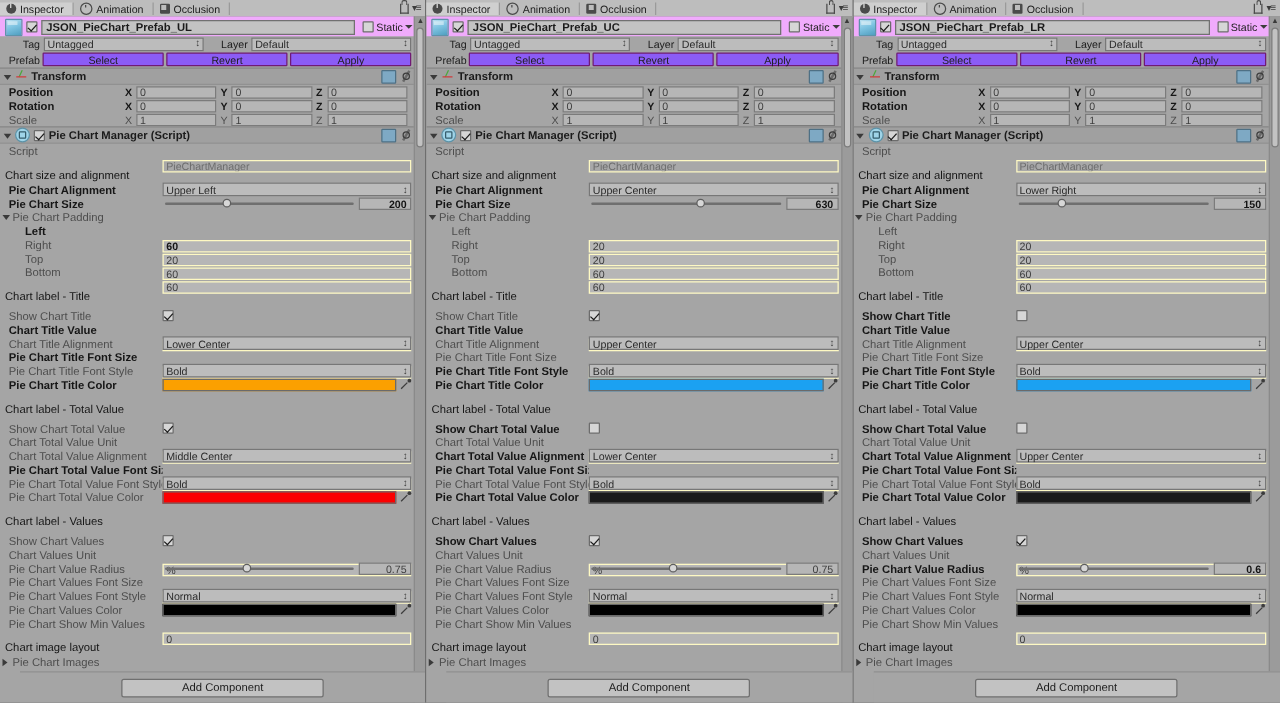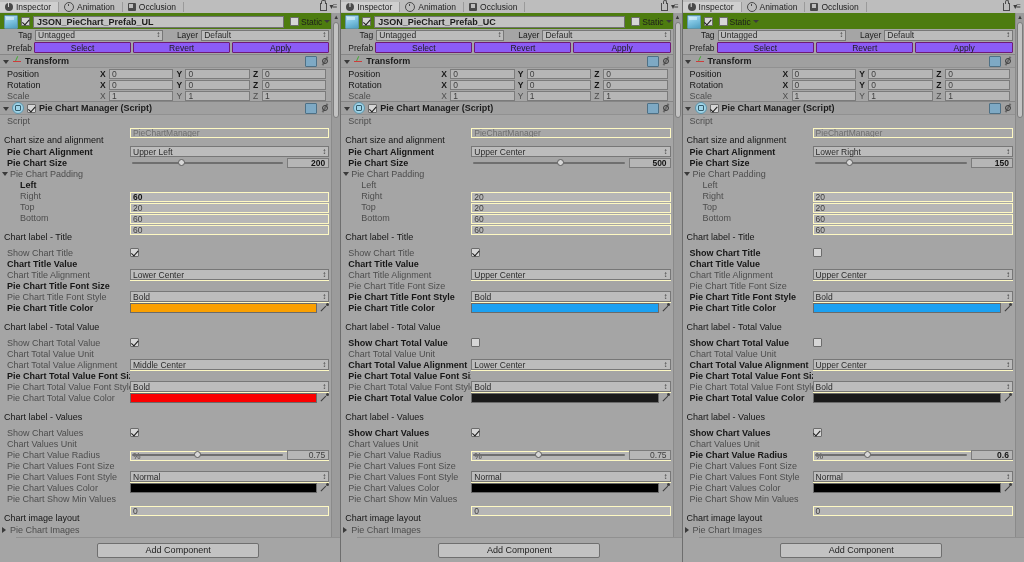--- a/index.html
+++ b/index.html
@@ -40,21 +40,21 @@
   .ic-occ{background:#4a4a4a;border-radius:1px;}
   .ic-occ:after{content:"";position:absolute;left:1.5px;top:1.5px;width:4px;height:4px;background:#bdbdbd;}
   .tabbar-right{margin-left:auto;display:flex;align-items:center;gap:3px;padding-right:4px;}
   .lockico{width:5px;height:7px;border:1px solid #4b4b4b;border-top:none;position:relative;}
   .lockico:before{content:"";position:absolute;left:0.6px;top:-3px;width:2.4px;height:3px;border:1px solid #4b4b4b;border-bottom:none;border-radius:2px 2px 0 0;}
   .menico{font-size:8px;color:#3c3c3c;letter-spacing:-1px;}
 
   
   .go-header{
     height:15px;display:flex;align-items:center;gap:3px;
-    padding:1px 2px 0 4px;background:#4d7c0f;
+    padding:1px 2px 0 4px;background:#f0abfc;
   }
   .cube{
     width:12px;height:12px;flex:0 0 12px;
     background:linear-gradient(160deg,#b9dff0 0%,#7fc4e2 45%,#4f9ec0 100%);
     border:1px solid #5e93a8;border-radius:1px;
     position:relative;
   }
   .cube:after{content:"";position:absolute;left:1px;top:1px;width:8px;height:3px;background:rgba(255,255,255,.45);}
   .chk{
     width:9px;height:9px;flex:0 0 9px;
@@ -142,21 +142,21 @@
   .tfield.bold{font-weight:bold;color:#141414;}
   .sec-head{
     height:13px;display:flex;align-items:center;padding-left:4px;
     font-weight:normal;font-size:9px;color:#151515;
   }
   .foldline{display:flex;align-items:center;height:11px;padding-left:1px;gap:2px;}
   .foldline .fl-lbl{font-size:9px;color:#4d4d4d;}
 
   
   .vrow{display:flex;align-items:center;height:11px;padding:0 3px 0 0;}
-  .vlabel{width:100px;flex:0 0 100px;padding-left:7px;font-size:9px;font-weight:normal;color:#161616;box-sizing:border-box;}
+  .vlabel{width:100px;flex:0 0 100px;padding-left:7px;font-size:9px;font-weight:bold;color:#161616;box-sizing:border-box;}
   .vlabel.dim{font-weight:normal;color:#4d4d4d;}
   .vcell{flex:1;display:flex;align-items:center;gap:2px;padding-right:3px;}
   .vaxis{font-size:8.5px;font-weight:bold;width:7px;color:#161616;}
   .vaxis.dim{font-weight:normal;color:#4d4d4d;}
   .vinput{
     flex:1;height:10px;background:#b6b6b6;border:1px solid #7b7b7b;
     font-size:8.5px;display:flex;align-items:center;padding:0 2px;box-sizing:border-box;color:#3e3e3e;
   }
 
   
@@ -659,21 +659,21 @@
               </div>
             </div>
           </div>
           <div class="prow">
             <div class="plabel bold">Pie Chart Size</div>
             <div class="pfield">
               <div class="slider">
                 <div class="strack"></div>
                 <div class="sknob" style="left: calc(57% - 3px);"></div>
               </div>
-              <div class="snum">500</div>
+              <div class="snum">630</div>
             </div>
           </div>
           <div class="foldline">
             <span class="foldout open"></span>
             <span class="fl-lbl">Pie Chart Padding</span>
           </div>
           <div class="prow">
             <div class="plabel indent">Left</div>
             <div class="pfield">
               <div class="tfield">20</div>
@@ -872,20 +872,21 @@
         <div class="tabbar-right">
           <span class="lockico"></span>
           <span class="menico">▾≡</span>
         </div>
       </div>
       <div class="content">
         <div class="inner">
           <div class="go-header">
             <span class="cube"></span>
             <span class="chk on"></span>
+            <div class="namefield">JSON_PieChart_Prefab_LR</div>
             <div class="static-wrap">
               <span class="chk"></span>
               <span>Static</span>
               <span class="arrow-dn"></span>
             </div>
           </div>
           <div class="row-tl">
             <span class="lbl-r" style="width: 30px;">Tag</span>
             <div class="popup" style="flex: 1 1 0%;">
               <span class="pv">Untagged</span>

